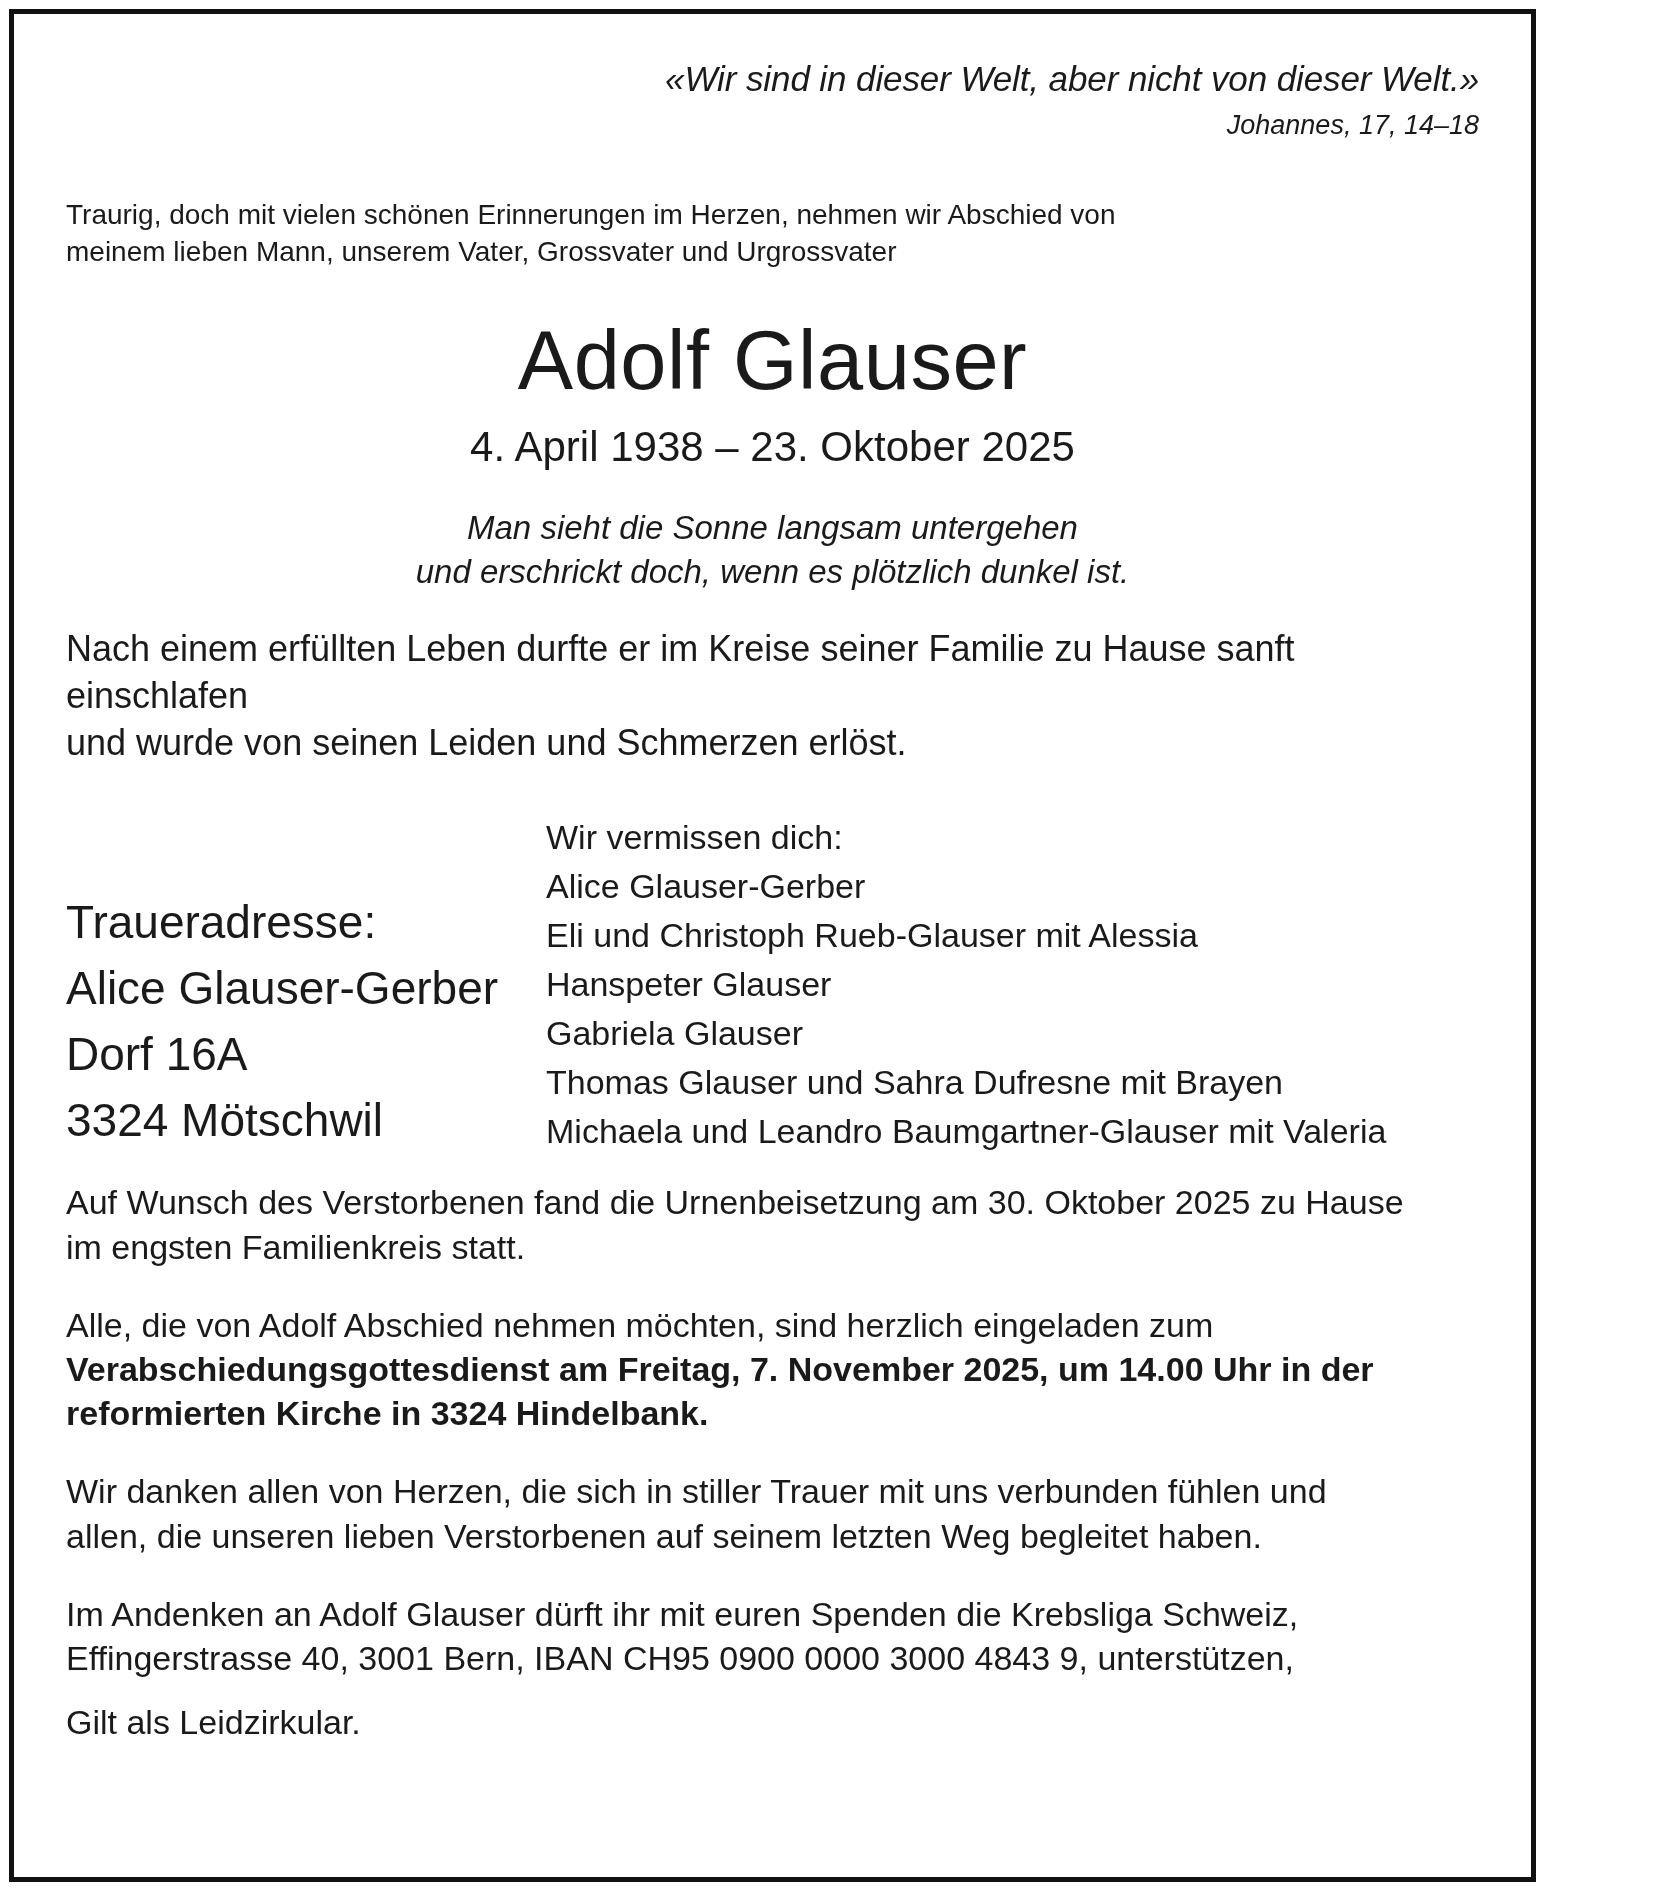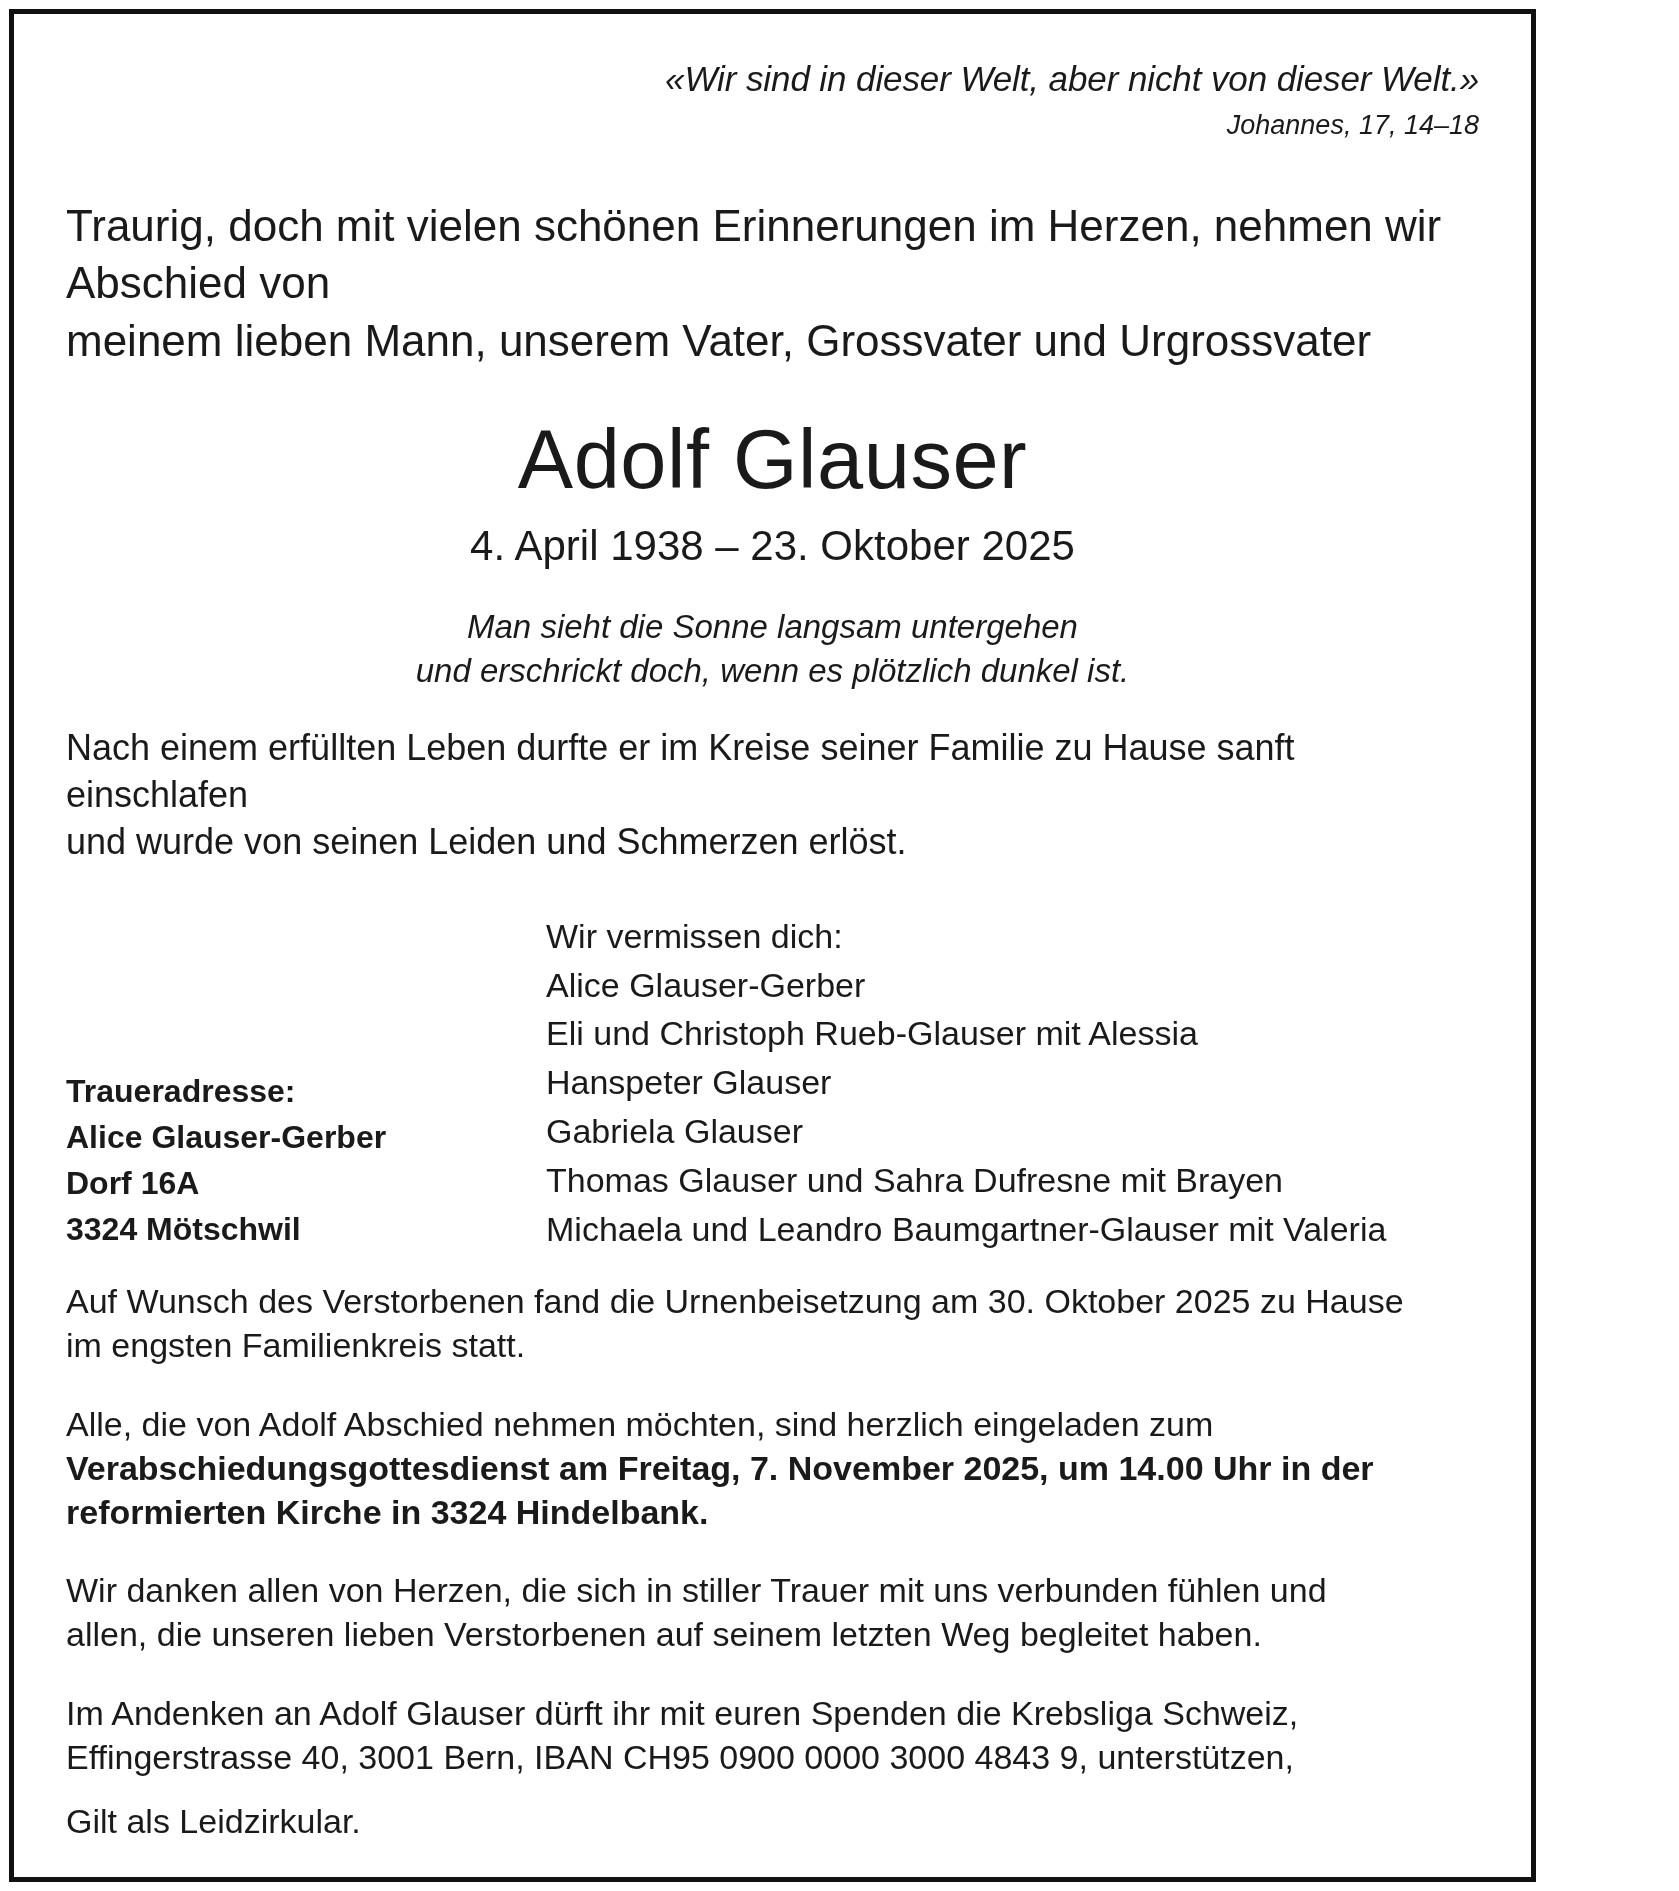--- a/index.html
+++ b/index.html
@@ -56,21 +56,21 @@
   .quote-source {
     font-style: italic;
     font-size: 27px;
     line-height: 1.5;
     margin-top: 4px;
   }
 
   
   .intro {
     margin-top: 52px;
-    font-size: 44px;
+    font-size: 28px;
     line-height: 1.30;
     text-align: left;
   }
 
   
   .name {
     text-align: center;
     font-size: 83px;
     line-height: 1.12;
     font-weight: 400;
@@ -102,24 +102,23 @@
 
   
   .columns {
     margin-top: 46px;
     display: flex;
     align-items: flex-end;
   }
   .col-address {
     width: 480px;
     flex: 0 0 480px;
-    font-size: 32px;
+    font-size: 46px;
     line-height: 1.44;
     padding-bottom: 2px;
-    font-weight: bold;
   }
   .col-family {
     flex: 1 1 auto;
     font-size: 34px;
     line-height: 1.44;
   }
   .col-line {
     white-space: nowrap;
   }
 

